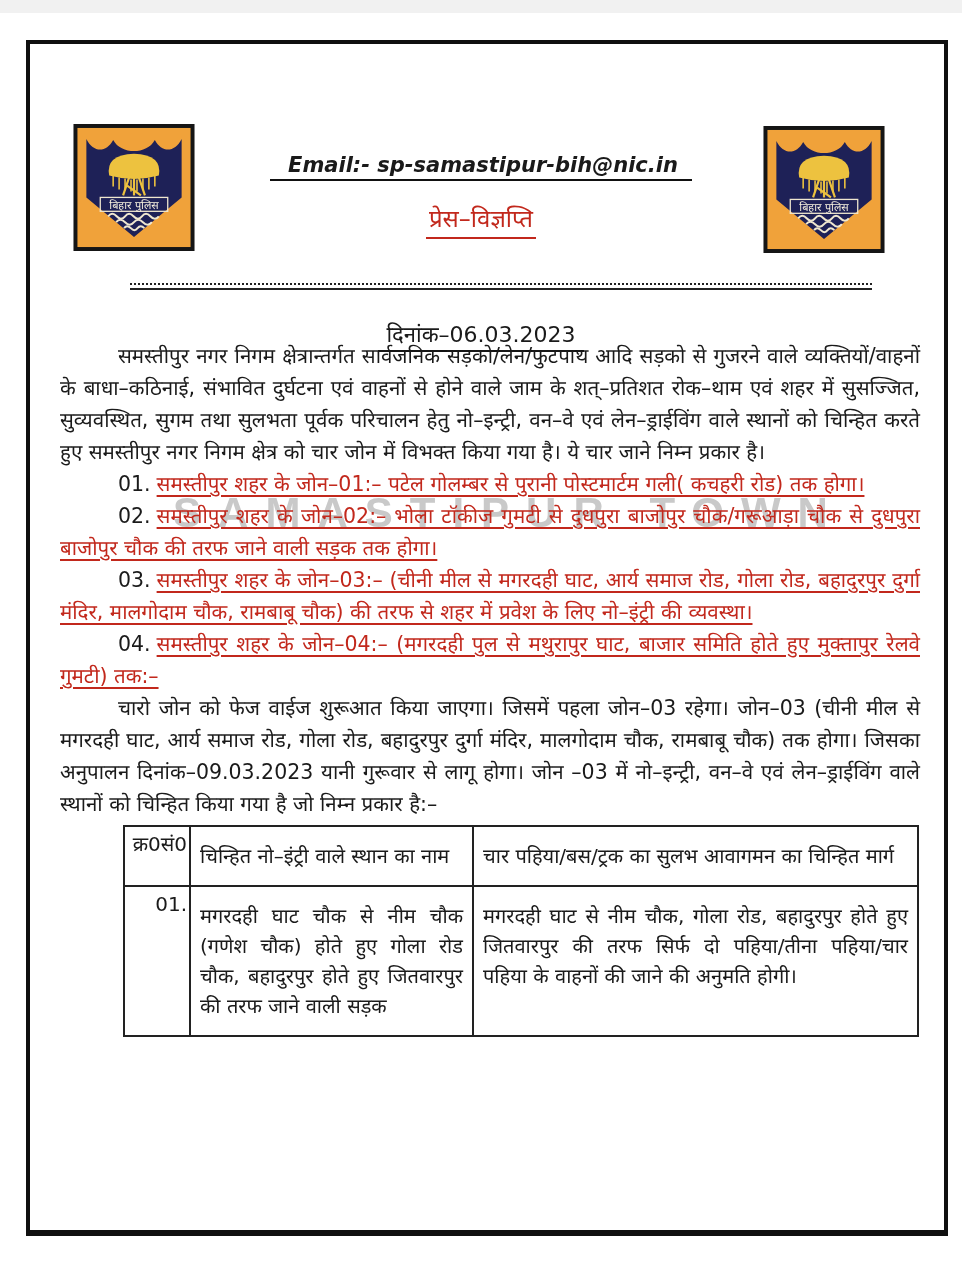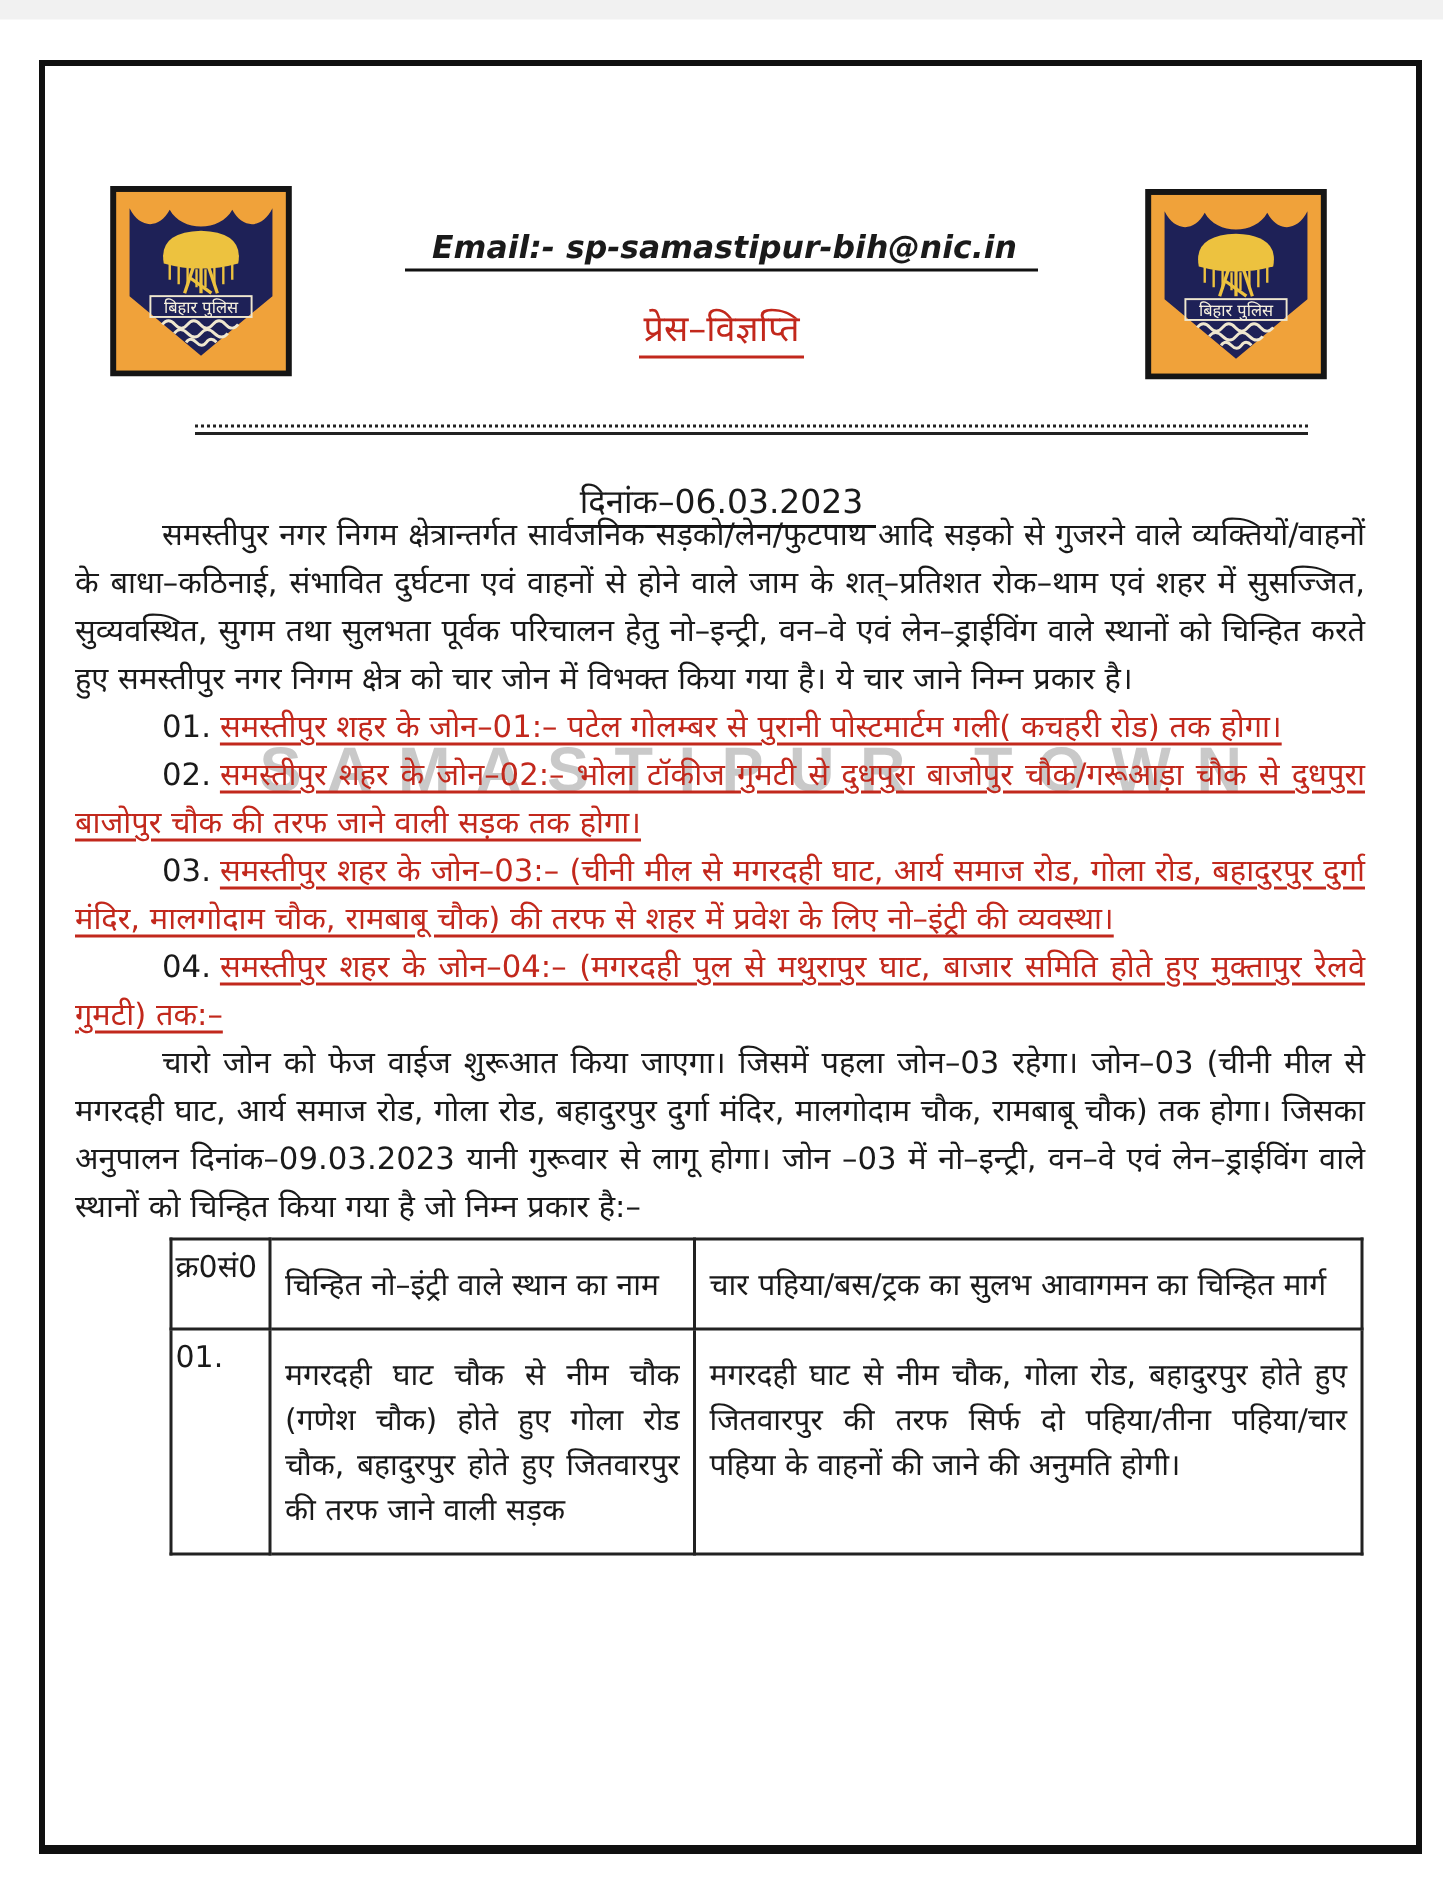--- a/index.html
+++ b/index.html
@@ -27,38 +27,38 @@
     border-top:2px dotted #222; border-bottom:2px solid #222;
   }
   .date-line { position:absolute; left:0; top:301px; width:100%; text-align:center; font-size:22px; }
   .date-line span { display:inline-block; border-bottom:2px solid #111; padding:0 8px 2px;margin-top:17px; }
   .watermark {
     position:absolute; left:0; top:489px; width:100%; text-align:center;
     font-family:"Liberation Sans",sans-serif; font-weight:bold; font-size:42px;
     letter-spacing:17px; color:#c9c9c9; z-index:0; white-space:nowrap;padding-left:28px;
   }
   .body-text {
-    position:absolute; left:50px; top:340px; width:860px; z-index:1;
+    position:absolute; left:60px; top:340px; width:860px; z-index:1;
     font-size:20.5px; line-height:32px; text-align:justify;
   }
   .body-text p { margin:0; text-indent:58px; }
   .zone-num { color:#1a1a1a; padding-right:6px; }
   .zone-red {
     color:#c2281c; text-decoration:underline;
     text-decoration-thickness:1.5px; text-underline-offset:4px;
   }
   table.noentry {
     border-collapse:collapse; margin:5px 0 0 63px; width:794px;
     font-size:20px; line-height:30px; table-layout:fixed;
   }
   table.noentry th, table.noentry td {
     border:2px solid #222; padding:14px 9px; vertical-align:top;
     font-weight:normal; text-align:justify;
   }
-  table.noentry th.sn, table.noentry td.sn { text-align:left; padding:2px 2px; }
+  table.noentry th.sn, table.noentry td.sn { text-align:right; padding:2px 2px; }
 </style>
 </head>
 <body>
 
 <div class="page">
   <div class="photo-top-strip"></div>
   <div class="frame"></div>
 
   <div class="logo logo-left">
     <svg viewBox="0 0 122 128" width="124" height="127">

